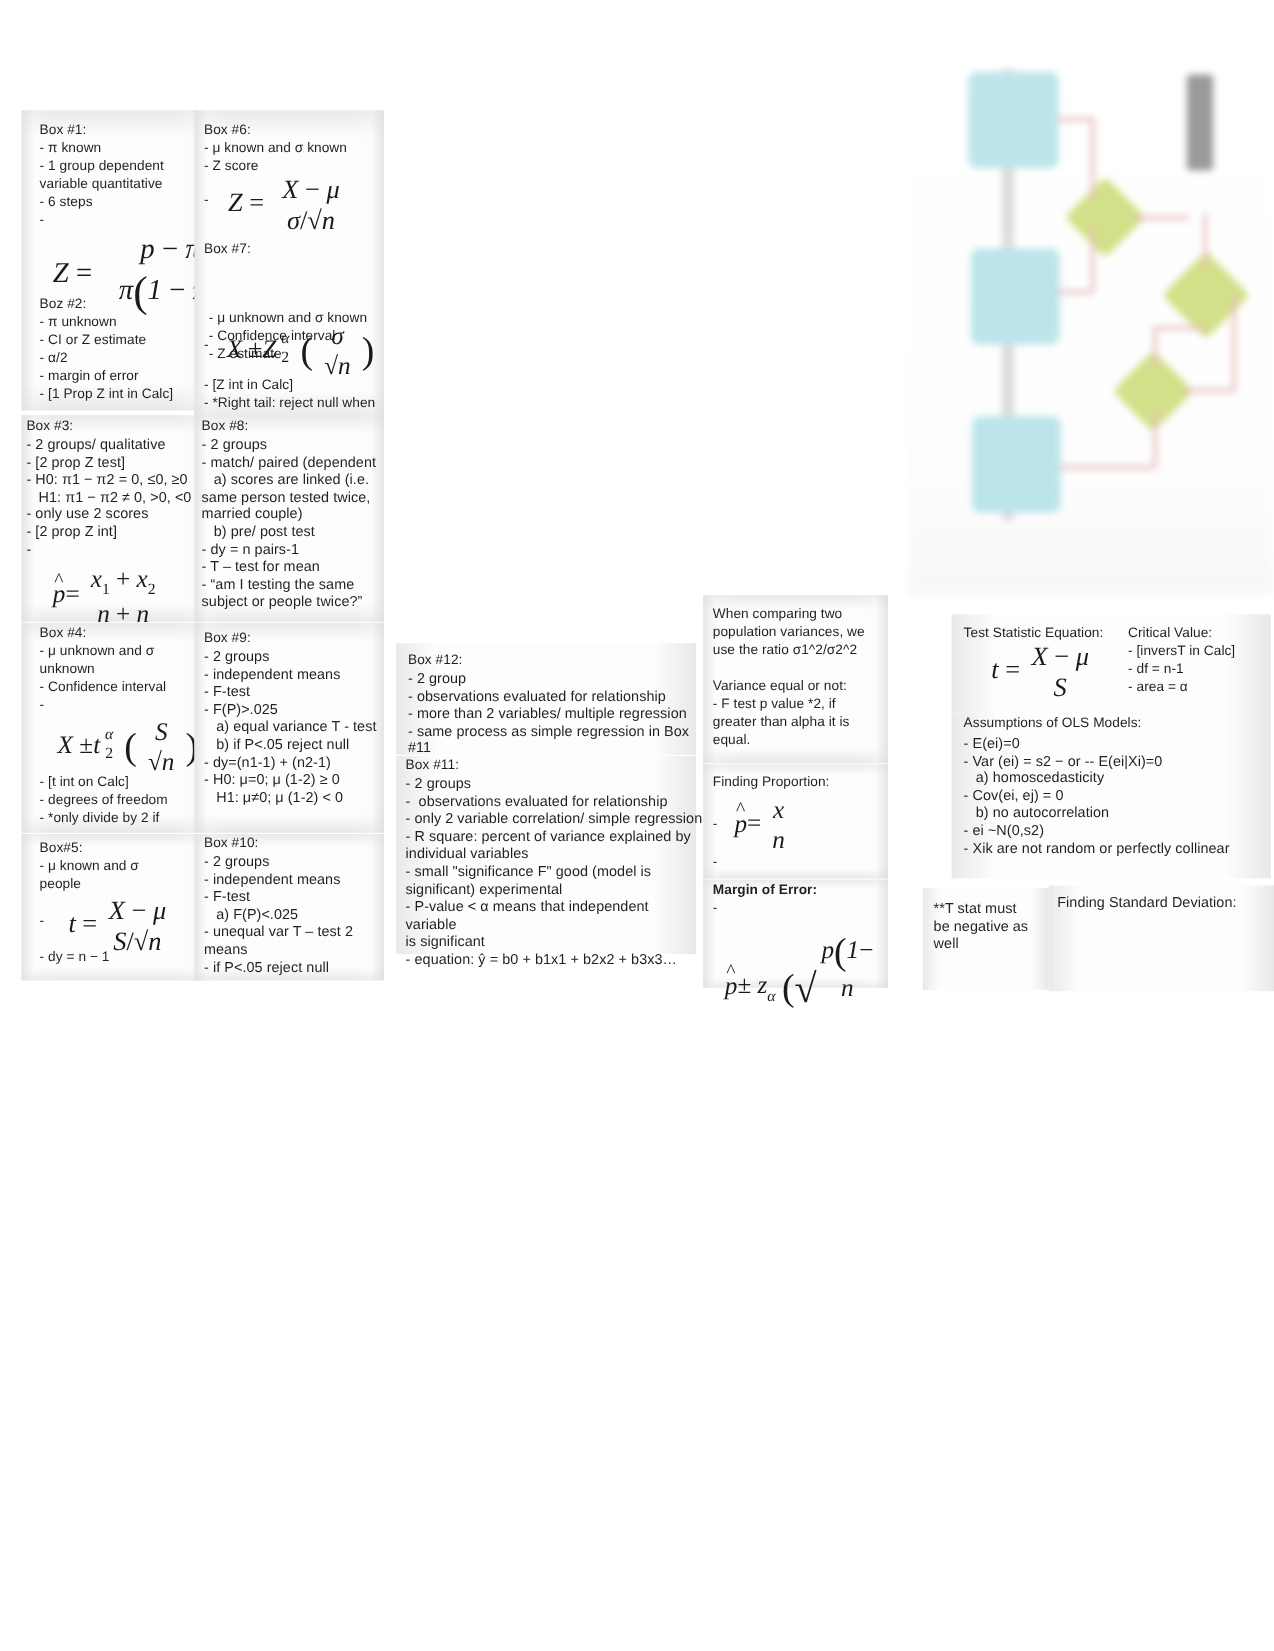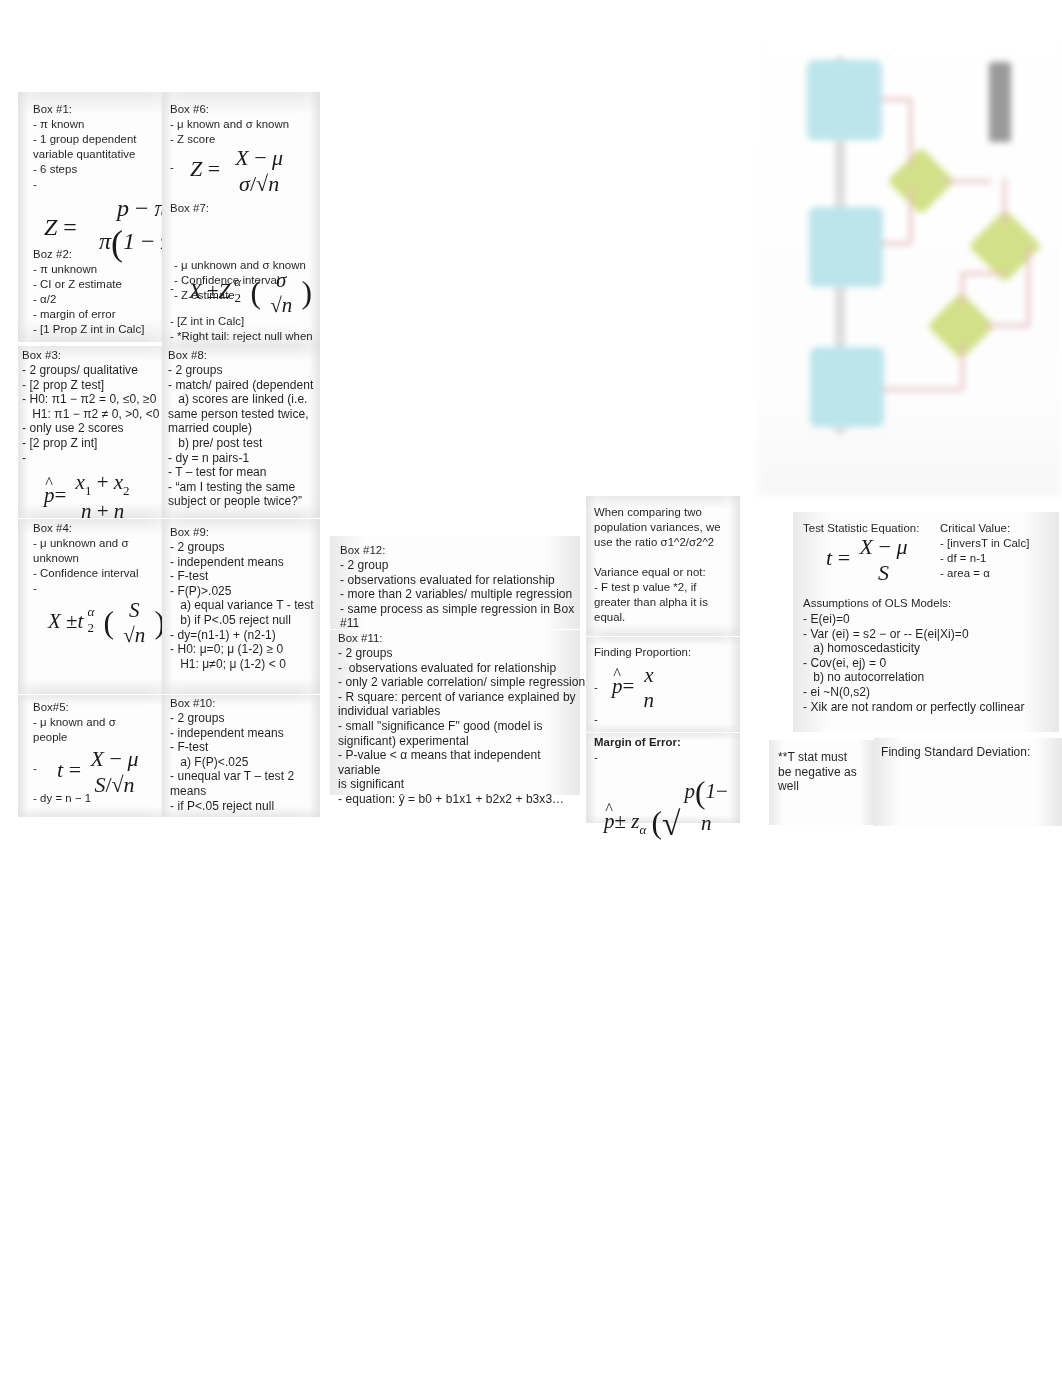--- a/index.html
+++ b/index.html
@@ -202,20 +202,23 @@
   <div class="math" style="left:48px;top:598px;font-size:21px;">
     X<span class="up">&nbsp;±</span>t<span class="frac" style="font-size:.62em;vertical-align:-.3em;"><span class="num">α</span><span class="den up">2</span></span>
     <span class="paren">(</span>
     <span class="frac">
       <span class="num">S</span>
       <span class="den"><span class="rad">√</span>n</span>
     </span>
     <span class="paren">)</span>
   </div>
 
+  <div class="txt" style="left:33px;top:645px;width:148px;">- [t int on Calc]
+- degrees of freedom
+- *only divide by 2 if</div>
 
   <div class="panel" style="left:162px;top:519px;width:158px;height:175px;"></div>
   <div class="txt" style="left:170px;top:525px;width:156px;">Box #9:</div>
   <div class="txt sm" style="left:170px;top:540px;width:158px;">- 2 groups
 - independent means
 - F-test
 - F(P)&gt;.025
    a) equal variance T - test
    b) if P&lt;.05 reject null
 - dy=(n1-1) + (n2-1)

